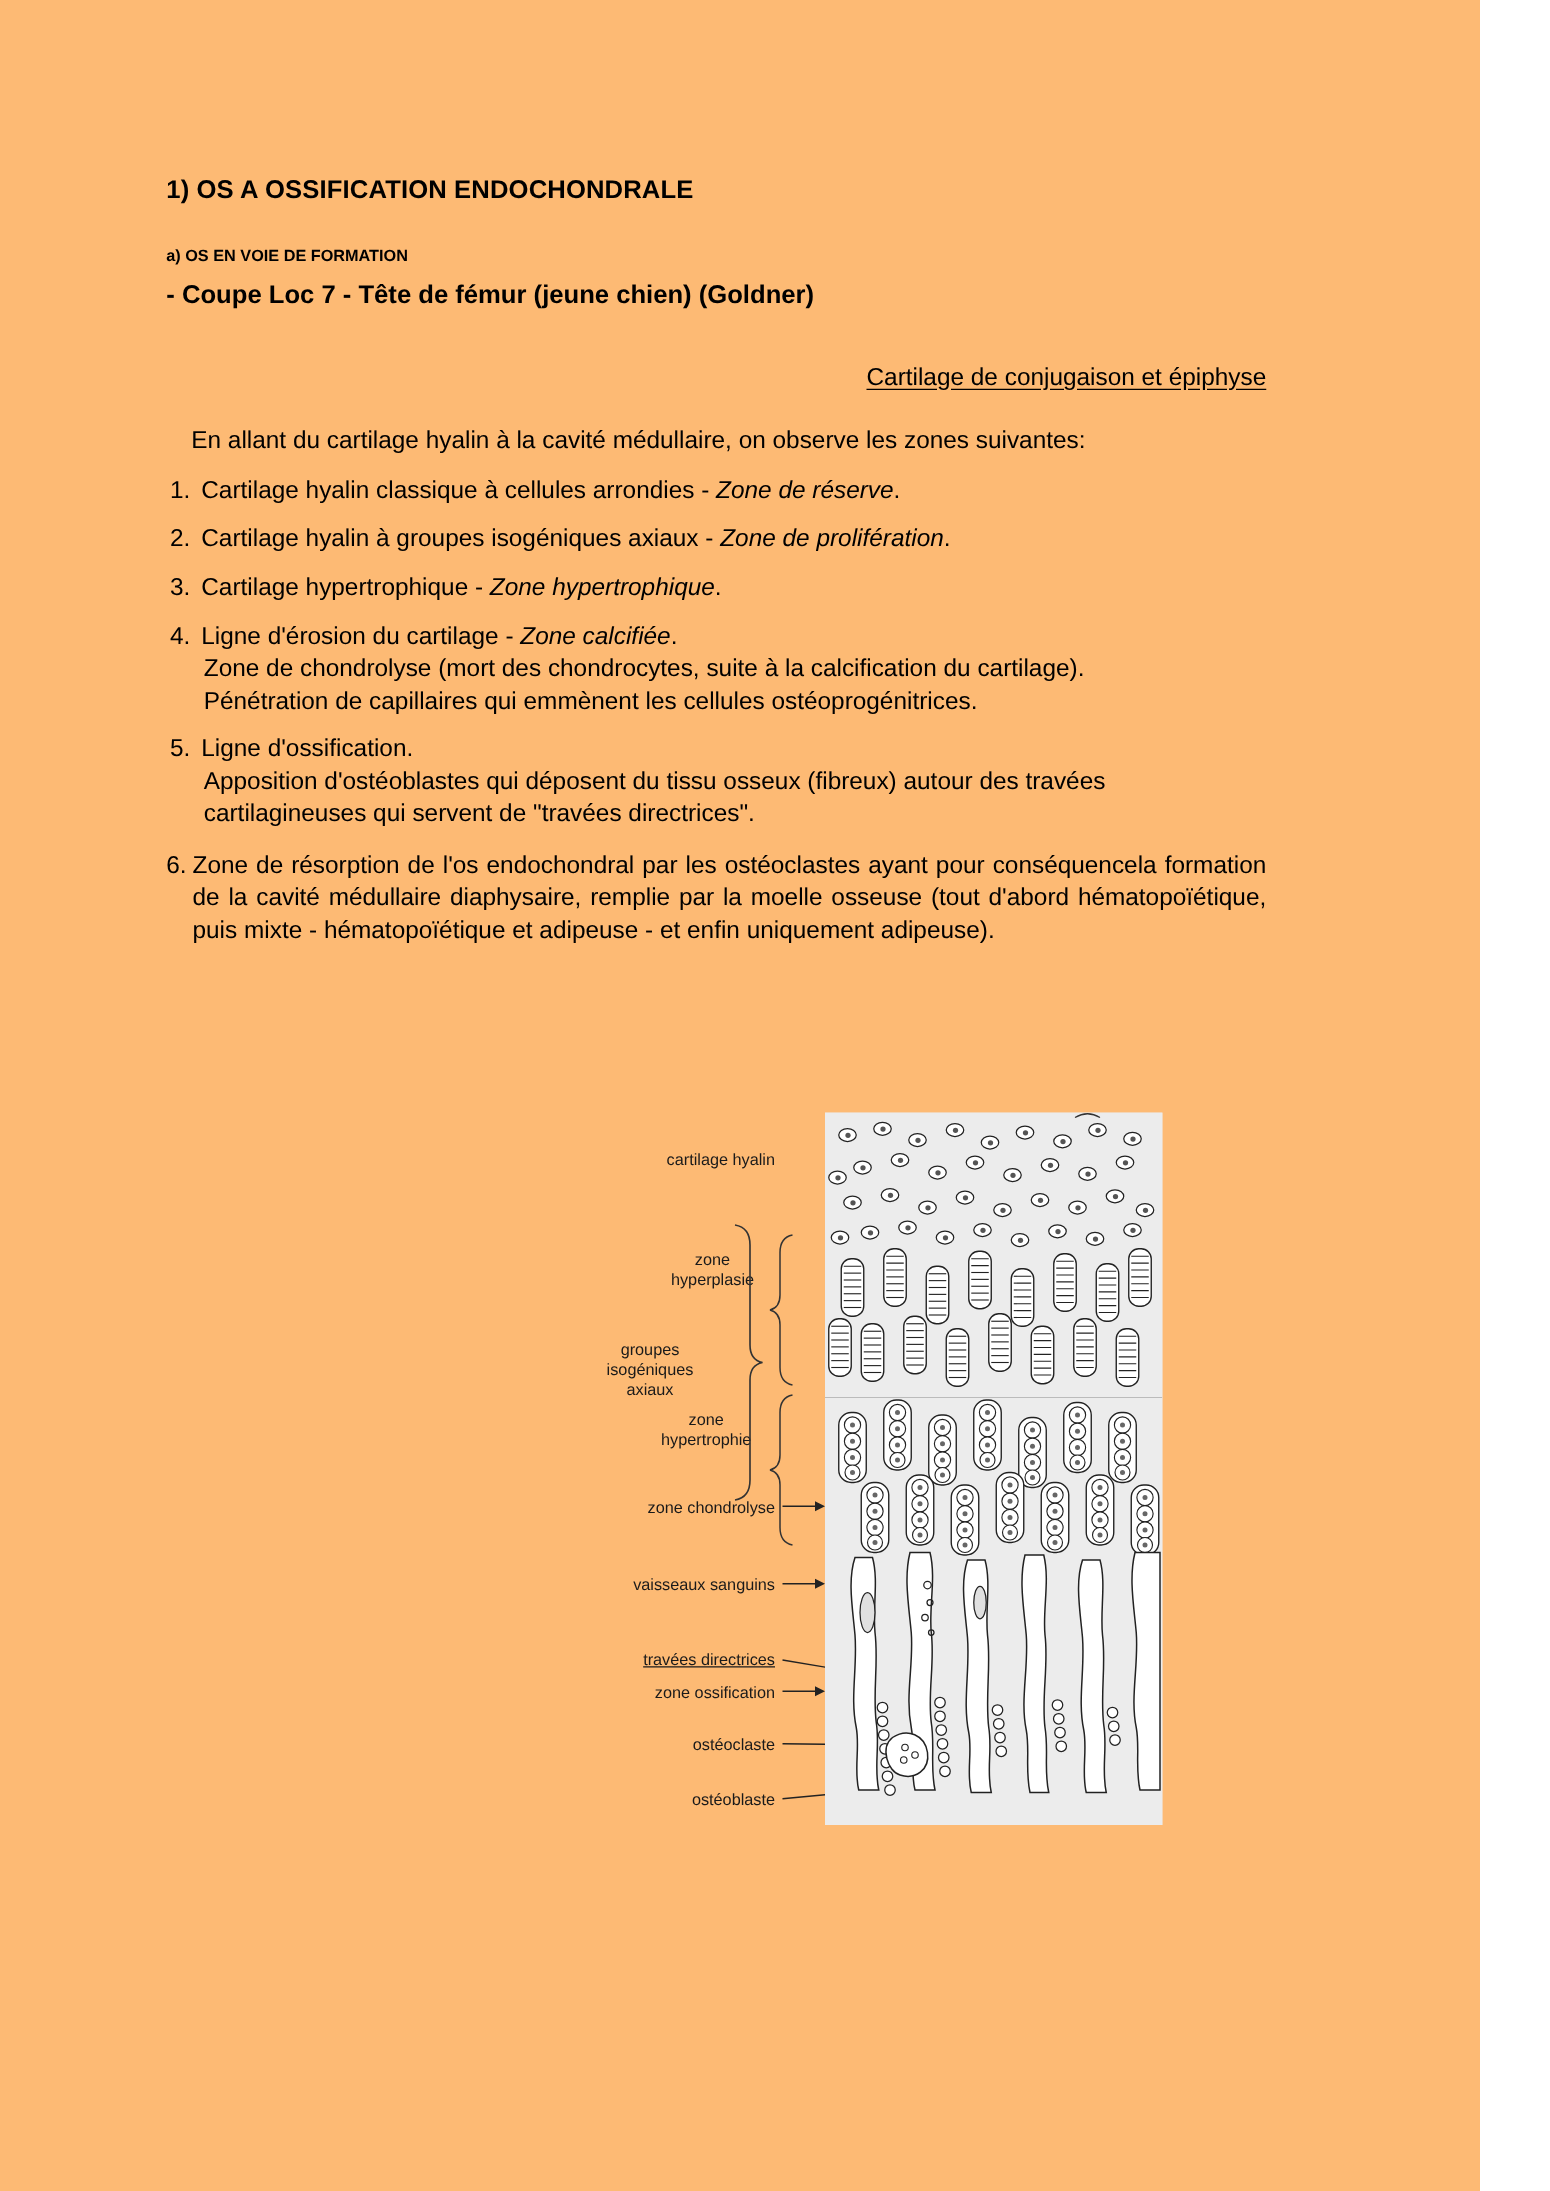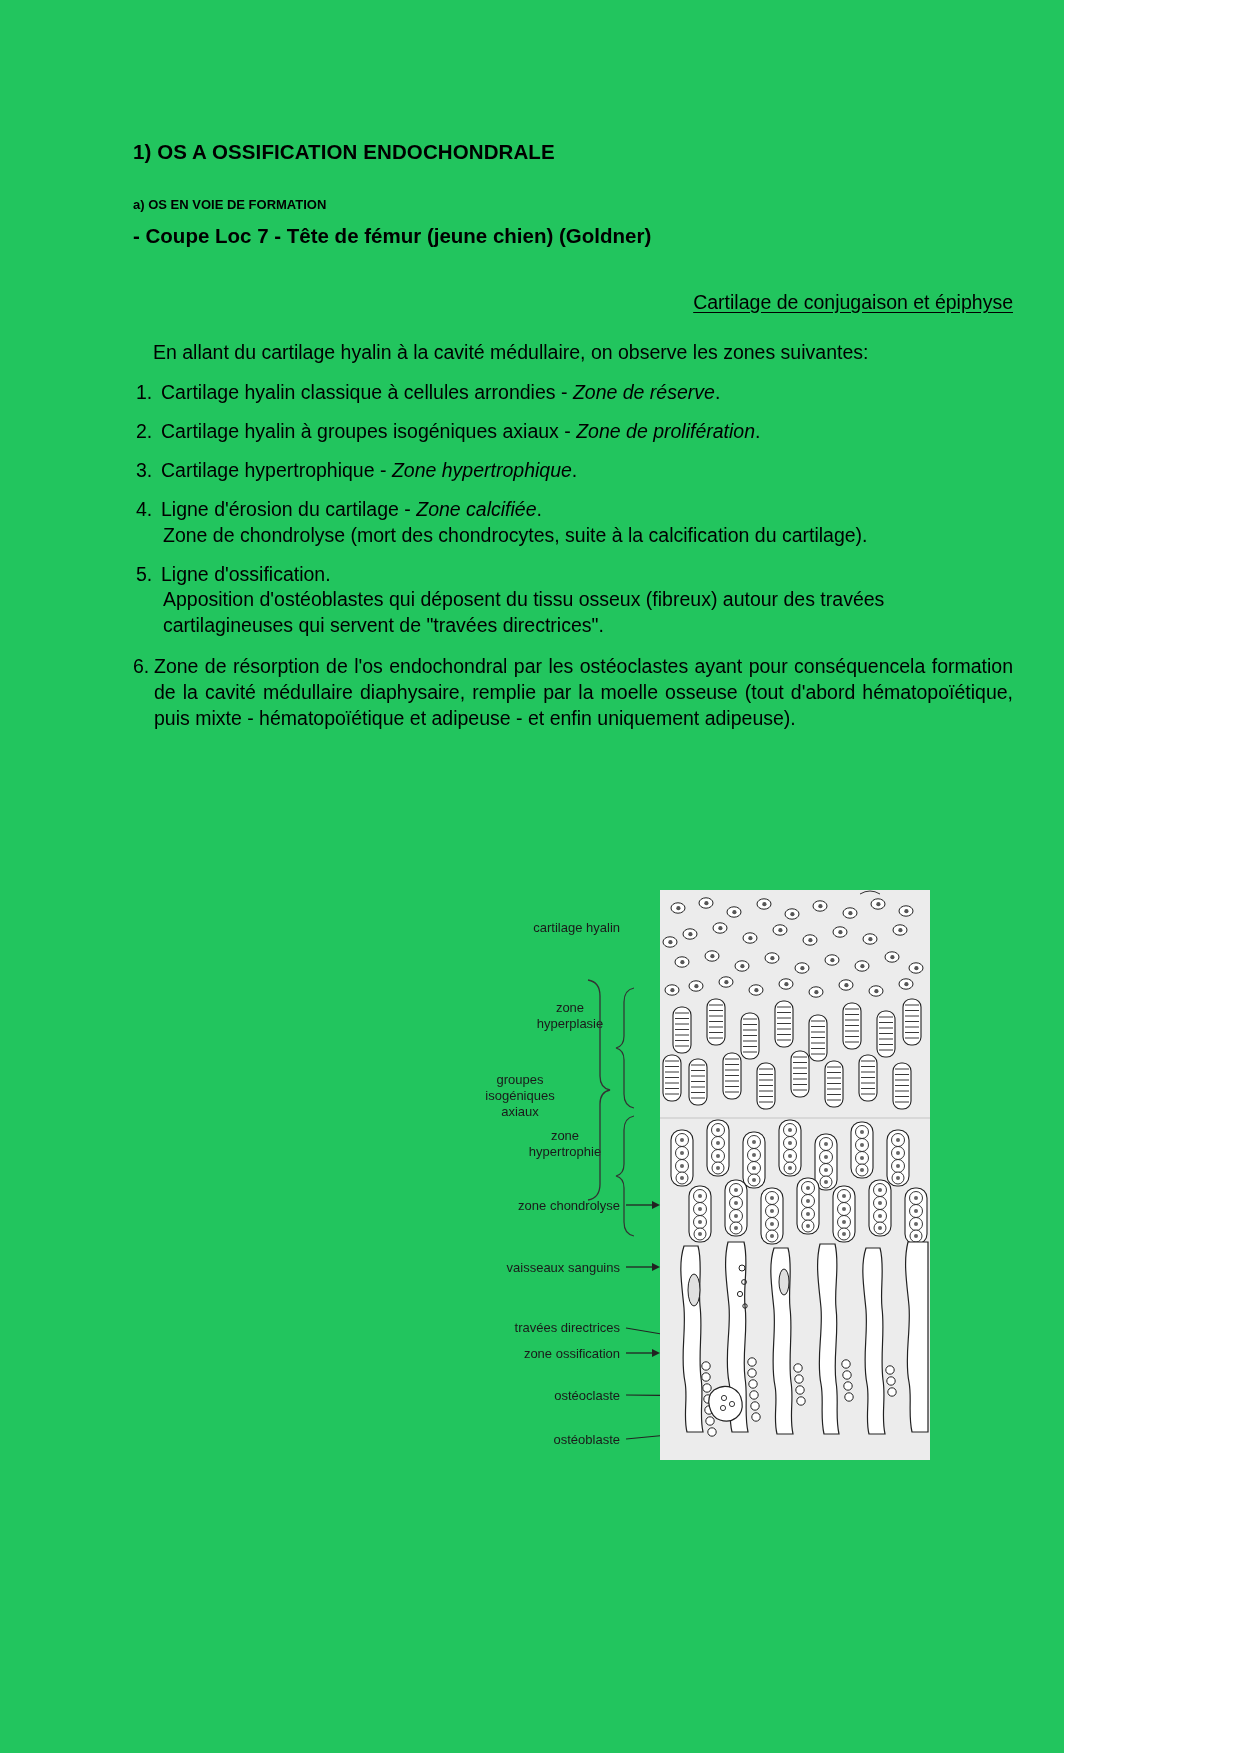--- a/index.html
+++ b/index.html
@@ -6,23 +6,23 @@
     margin: 0;
     padding: 0;
     background: #ffffff;
   }
   body {
     font-family: "Liberation Sans", sans-serif;
     color: #000000;
   }
   .page {
     position: relative;
-    width: 1064px;
+    width: 1184px;
     height: 1753px;
-    background: #22c55e;
+    background: #fdba74;
     overflow: hidden;
   }
   .content {
     position: absolute;
     left: 133px;
     top: 140px;
     width: 880px;
   }
 
   
@@ -158,20 +158,21 @@
 
       <li>
         <span class="num">3.</span>
         <span>Cartilage hypertrophique - </span><span class="it">Zone hypertrophique</span><span>.</span>
       </li>
 
       <li>
         <span class="num">4.</span>
         <span>Ligne d'érosion du cartilage - </span><span class="it">Zone calcifiée</span><span>.</span>
         <span class="indent1">Zone de chondrolyse (mort des chondrocytes, suite à la calcification du cartilage).</span>
+        <span class="indent1">Pénétration de capillaires qui emmènent les cellules ostéoprogénitrices.</span>
       </li>
 
       <li>
         <span class="num">5.</span>
         <span>Ligne d'ossification.</span>
         <span class="indent1">Apposition d'ostéoblastes qui déposent du tissu osseux (fibreux) autour des travées</span>
         <span class="indent1">cartilagineuses qui servent de "travées directrices".</span>
       </li>
 
       <li class="justified">
@@ -359,21 +360,21 @@
 isogéniques
 axiaux</div>
 
       <div class="lbl center" style="left:510px; top:248px; width:110px;">zone
 hypertrophie</div>
 
       <div class="lbl" style="left:440px; top:318px; width:180px;">zone chondrolyse</div>
 
       <div class="lbl" style="left:430px; top:380px; width:190px;">vaisseaux sanguins</div>
 
-      <div class="lbl" style="left:430px; top:440px; width:190px;">travées directrices</div>
+      <div class="lbl" style="left:430px; top:440px; width:190px;text-decoration:underline;">travées directrices</div>
 
       <div class="lbl" style="left:430px; top:466px; width:190px;">zone ossification</div>
 
       <div class="lbl" style="left:430px; top:508px; width:190px;">ostéoclaste</div>
 
       <div class="lbl" style="left:430px; top:536px; width:190px;margin-top:16px;">ostéoblaste</div>
 
       <svg class="brace-svg" style="left:0; top:0;" width="660" height="580">
 
         <path d="M634 108 q-10 2 -10 14 l0 34 q0 10 -8 12 q8 2 8 12 l0 34 q0 12 10 14" fill="none" stroke="#333" stroke-width="1.2"></path>

